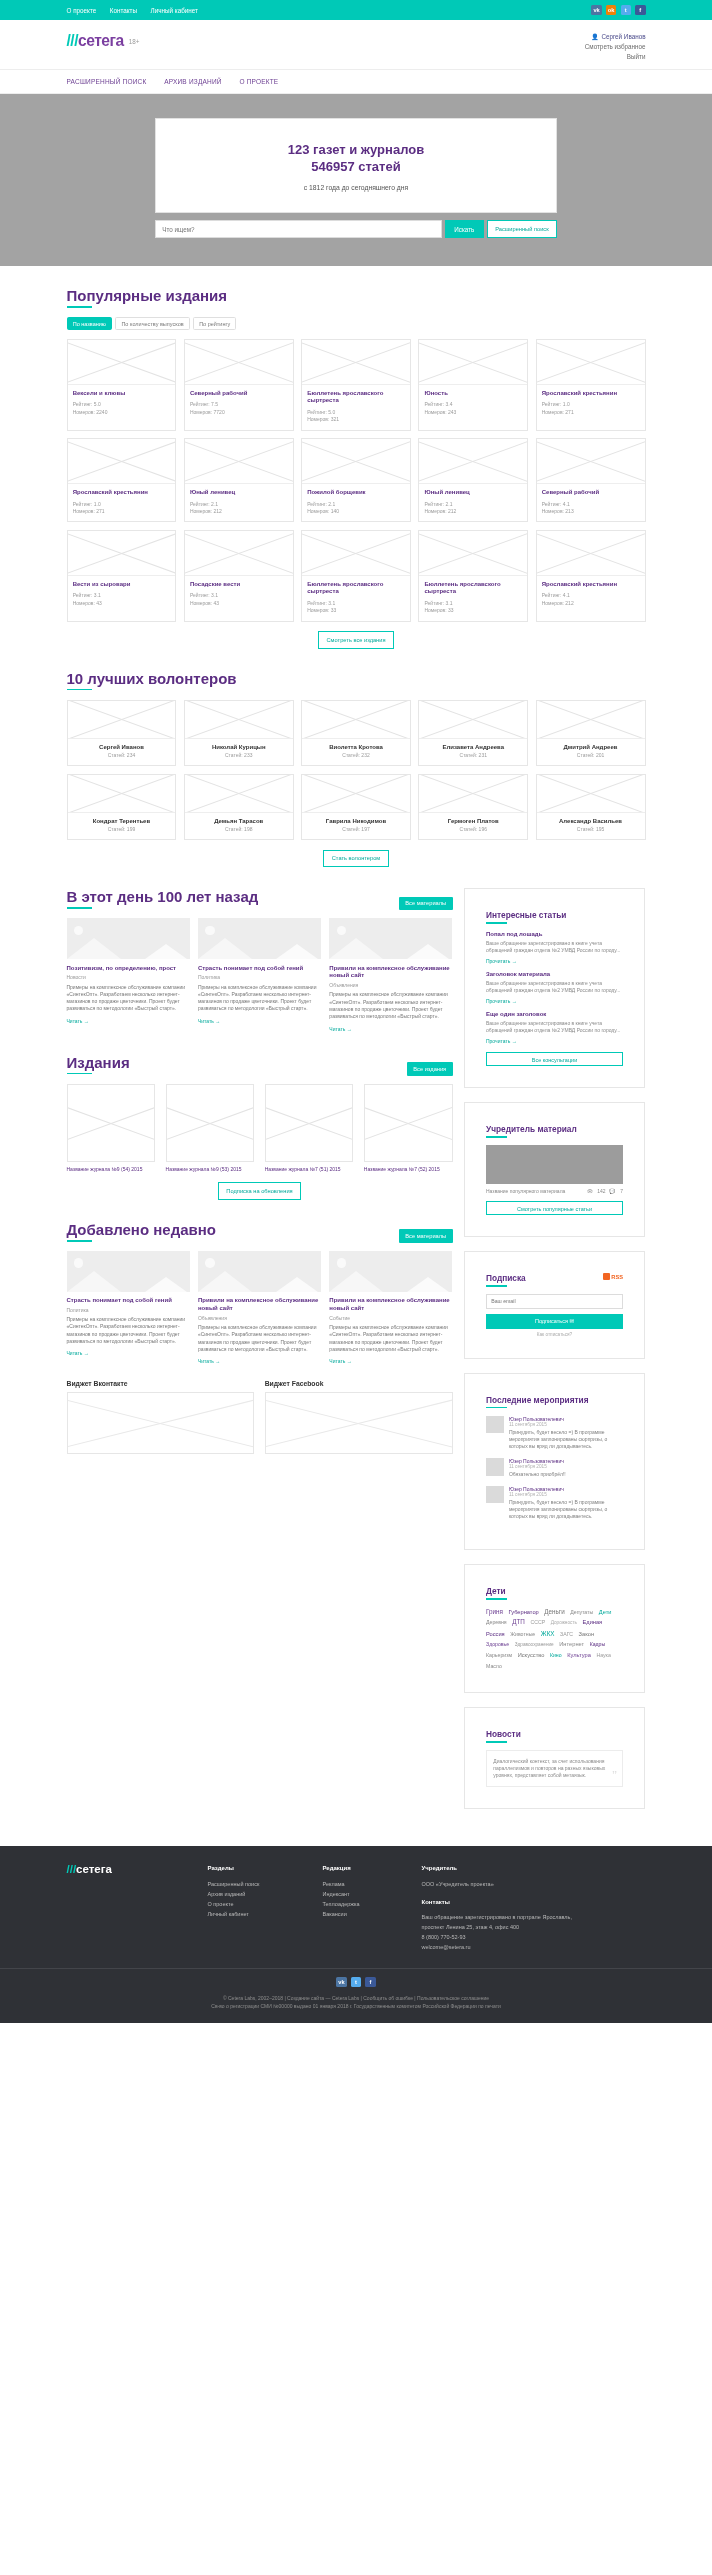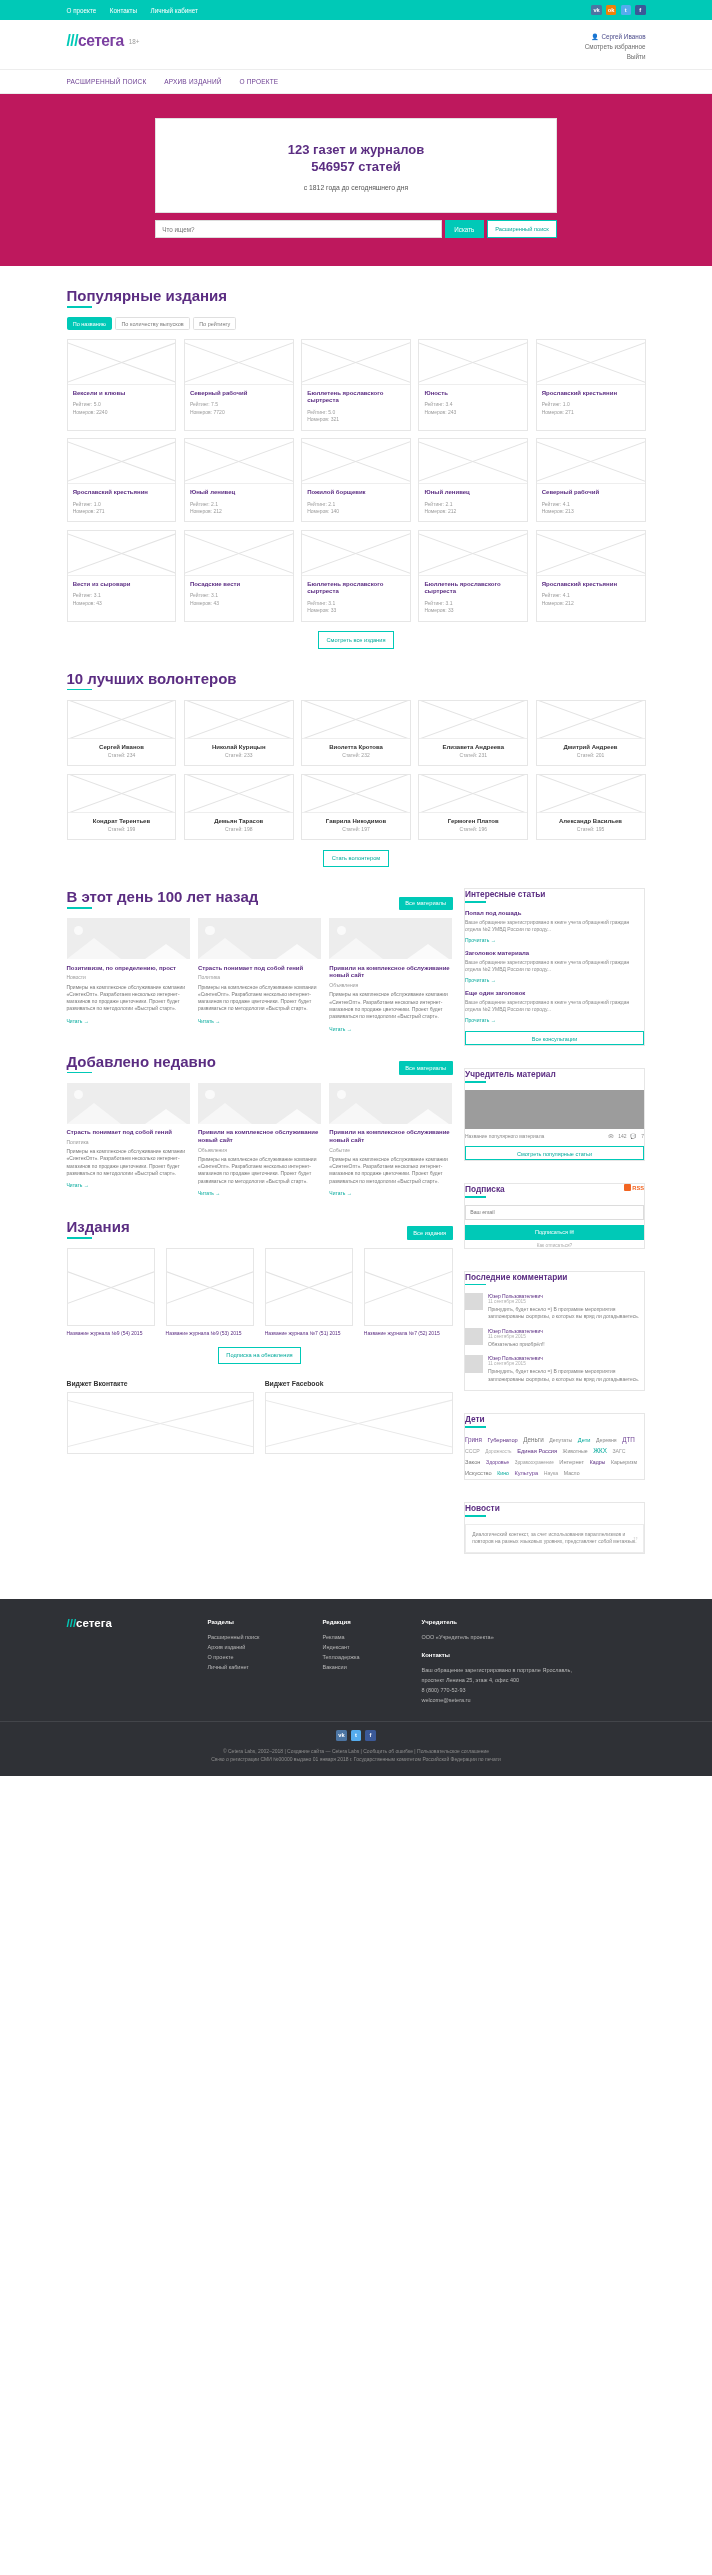--- a/index.html
+++ b/index.html
@@ -39,21 +39,21 @@
   .header-right a { color:#6b6b6b; text-decoration:none; display:block; }
   .header-right .user { color:#4a4a8a; }
   .header-right .user .ico { color:#00c9b7; margin-right:2.1px;}
 
   
   .nav { border-top:0.5px solid #ededed; border-bottom:0.5px solid #ededed; background:#fff; }
   .nav .wrap { display:flex; gap:17.7px; height:23px; align-items:center; }
   .nav a { color:#6c3f92; text-decoration:none; font-size:6.5px; text-transform:uppercase; letter-spacing:0.2px;}
 
   
-  .hero { background:#be185d; padding:24px 0 28px; }
+  .hero { background:#a3a3a3; padding:24px 0 28px; }
   .hero-box {
     width:402px; margin:0 auto; background:#fff; border:0.5px solid #e2e2e2;
     padding:22px 0 21px; text-align:center;
   }
   .hero-box h1 { margin:0; font-size:13px; color:#5b2d82; font-weight:bold; line-height:17px; }
   .hero-box .sub { margin-top:9.4px; font-size:6.8px; color:#555; }
   .search-row { width:402px; margin:7.3px auto 0; display:flex; gap:3.1px; }
   .search-row input[type=text] {
     flex:1; height:17.7px; border:0.5px solid #dcdcdc; background:#fff; padding:0 6.3px; font-size:6.3px; color:#999;
   }
@@ -115,21 +115,21 @@
   .news .img .mtn2 {
     position:absolute; bottom:0; right:3.1px; width:0; height:0;
     border-left:21px solid transparent; border-right:21px solid transparent; border-bottom:15.6px solid #fbfbfb;
   }
   .news h3 { font-size:6px; color:#5b2d82; margin:5.2px 0 2.1px; line-height:7.8px; }
   .news .cat { font-size:5px; color:#999; margin-bottom:3.1px; }
   .news p { font-size:5px; color:#777; line-height:7.3px; margin:0 0 4.2px; }
   .readmore { font-size:5px; color:#00a99b; text-decoration:none; }
 
   
-  .side-box { border:0.5px solid #e6e6e6; background:#fff; padding:0; margin-bottom:22px; }
+  .side-box { border:0.5px solid #e6e6e6; background:#fff; padding:21px; margin-bottom:14px; }
   .side-title { font-size:8.3px; color:#5b2d82; font-weight:bold; margin:0 0 2.1px; }
   .side-underline { width:21px;height:1.6px;background:#00c9b7;margin-bottom:7.3px; }
   .art { margin-bottom:7.3px; }
   .art h4 { font-size:6px; color:#5b2d82; margin:0 0 2.6px; }
   .art p { font-size:5px; color:#8a8a8a; line-height:7.3px; margin:0 0 2.6px; }
   .btn-outline-wide {
     display:block;width:100%;background:#fff;border:0.5px solid #00c9b7;color:#00a99b;
     height:14.6px;line-height:13.6px;text-align:center;font-size:5.5px;cursor:pointer;
   }
   .pop-img { height:39px; background:#9c9c9c; margin-bottom:4.2px;}
@@ -481,65 +481,20 @@
                 <span class="mtn2"></span>
               </div>
             <h3>Привили на комплексное обслуживание новый сайт</h3>
             <div class="cat">Объявления</div>
             <p>Примеры на комплексное обслуживание компании «СинтекОпт». Разработаем несколько интернет-магазинов по продаже цветочники. Проект будет развиваться по методологии «Быстрый старт».</p>
             <a class="readmore" href="#">Читать →</a>
           </div>
         </div>
       </div>
 
-      <div style="margin-top:21px">
-        <div class="sec-head">
-          <div>
-            <h2 class="sec-title">Добавлено недавно</h2>
-            <div class="sec-underline"></div>
-          </div>
-          <div class="more"><button class="btn-teal-sm">Все материалы</button></div>
-        </div>
-        <div class="grid3">
-          <div class="news">
-            <div class="img">
-                <span class="circle"></span>
-                <span class="mtn"></span>
-                <span class="mtn2"></span>
-              </div>
-            <h3>Страсть понимает под собой гений</h3>
-            <div class="cat">Политика</div>
-            <p>Примеры на комплексное обслуживание компании «СинтекОпт». Разработаем несколько интернет-магазинов по продаже цветочники. Проект будет развиваться по методологии «Быстрый старт».</p>
-            <a class="readmore" href="#">Читать →</a>
-          </div>
-          <div class="news">
-            <div class="img">
-                <span class="circle"></span>
-                <span class="mtn"></span>
-                <span class="mtn2"></span>
-              </div>
-            <h3>Привили на комплексное обслуживание новый сайт</h3>
-            <div class="cat">Объявления</div>
-            <p>Примеры на комплексное обслуживание компании «СинтекОпт». Разработаем несколько интернет-магазинов по продаже цветочники. Проект будет развиваться по методологии «Быстрый старт».</p>
-            <a class="readmore" href="#">Читать →</a>
-          </div>
-          <div class="news">
-            <div class="img">
-                <span class="circle"></span>
-                <span class="mtn"></span>
-                <span class="mtn2"></span>
-              </div>
-            <h3>Привили на комплексное обслуживание новый сайт</h3>
-            <div class="cat">Событие</div>
-            <p>Примеры на комплексное обслуживание компании «СинтекОпт». Разработаем несколько интернет-магазинов по продаже цветочники. Проект будет развиваться по методологии «Быстрый старт».</p>
-            <a class="readmore" href="#">Читать →</a>
-          </div>
-        </div>
-      </div>
-
       <div style="margin-top:22px">
         <div class="sec-head">
           <div>
             <h2 class="sec-title">Издания</h2>
             <div class="sec-underline"></div>
           </div>
           <div class="more"><button class="btn-teal-sm">Все издания</button></div>
         </div>
         <div class="grid4">
           <div class="ed">
@@ -557,20 +512,65 @@
           <div class="ed">
               <div class="thumb" style="height:78px"></div>
               <div class="cap">Название журнала №7 (52) 2015</div>
             </div>
         </div>
         <div class="center-btn">
           <button class="btn-outline-teal">Подписка на обновления</button>
         </div>
       </div>
 
+      <div style="margin-top:21px">
+        <div class="sec-head">
+          <div>
+            <h2 class="sec-title">Добавлено недавно</h2>
+            <div class="sec-underline"></div>
+          </div>
+          <div class="more"><button class="btn-teal-sm">Все материалы</button></div>
+        </div>
+        <div class="grid3">
+          <div class="news">
+            <div class="img">
+                <span class="circle"></span>
+                <span class="mtn"></span>
+                <span class="mtn2"></span>
+              </div>
+            <h3>Страсть понимает под собой гений</h3>
+            <div class="cat">Политика</div>
+            <p>Примеры на комплексное обслуживание компании «СинтекОпт». Разработаем несколько интернет-магазинов по продаже цветочники. Проект будет развиваться по методологии «Быстрый старт».</p>
+            <a class="readmore" href="#">Читать →</a>
+          </div>
+          <div class="news">
+            <div class="img">
+                <span class="circle"></span>
+                <span class="mtn"></span>
+                <span class="mtn2"></span>
+              </div>
+            <h3>Привили на комплексное обслуживание новый сайт</h3>
+            <div class="cat">Объявления</div>
+            <p>Примеры на комплексное обслуживание компании «СинтекОпт». Разработаем несколько интернет-магазинов по продаже цветочники. Проект будет развиваться по методологии «Быстрый старт».</p>
+            <a class="readmore" href="#">Читать →</a>
+          </div>
+          <div class="news">
+            <div class="img">
+                <span class="circle"></span>
+                <span class="mtn"></span>
+                <span class="mtn2"></span>
+              </div>
+            <h3>Привили на комплексное обслуживание новый сайт</h3>
+            <div class="cat">Событие</div>
+            <p>Примеры на комплексное обслуживание компании «СинтекОпт». Разработаем несколько интернет-магазинов по продаже цветочники. Проект будет развиваться по методологии «Быстрый старт».</p>
+            <a class="readmore" href="#">Читать →</a>
+          </div>
+        </div>
+      </div>
+
       <div class="widgets">
         <div class="widget">
           <h4>Виджет Вконтакте</h4>
           <div class="box"></div>
         </div>
         <div class="widget">
           <h4>Виджет Facebook</h4>
           <div class="box"></div>
         </div>
       </div>
@@ -620,21 +620,21 @@
         <h3 class="side-title">Подписка</h3>
         <div class="side-underline"></div>
         <div class="sub-row">
           <input type="text" placeholder="Ваш email" style="">
         </div>
         <button class="sub-btn">Подписаться ✉</button>
         <div class="unsub">Как отписаться?</div>
       </div>
 
       <div class="side-box">
-        <h3 class="side-title">Последние комментарии</h3>
+        <h3 class="side-title">Последние мероприятия</h3>
         <div class="side-underline"></div>
         <div class="cmt">
           <div class="ava"></div>
           <div>
             <div class="who">Юзер Пользователевич</div>
             <div class="date">11 сентября 2015</div>
             <div class="txt">Принудить, будет весело =) В программе мероприятия заплонированы сюрпризы, о которых вы вряд ли догадываетесь.</div>
           </div>
         </div>
         <div class="cmt">

